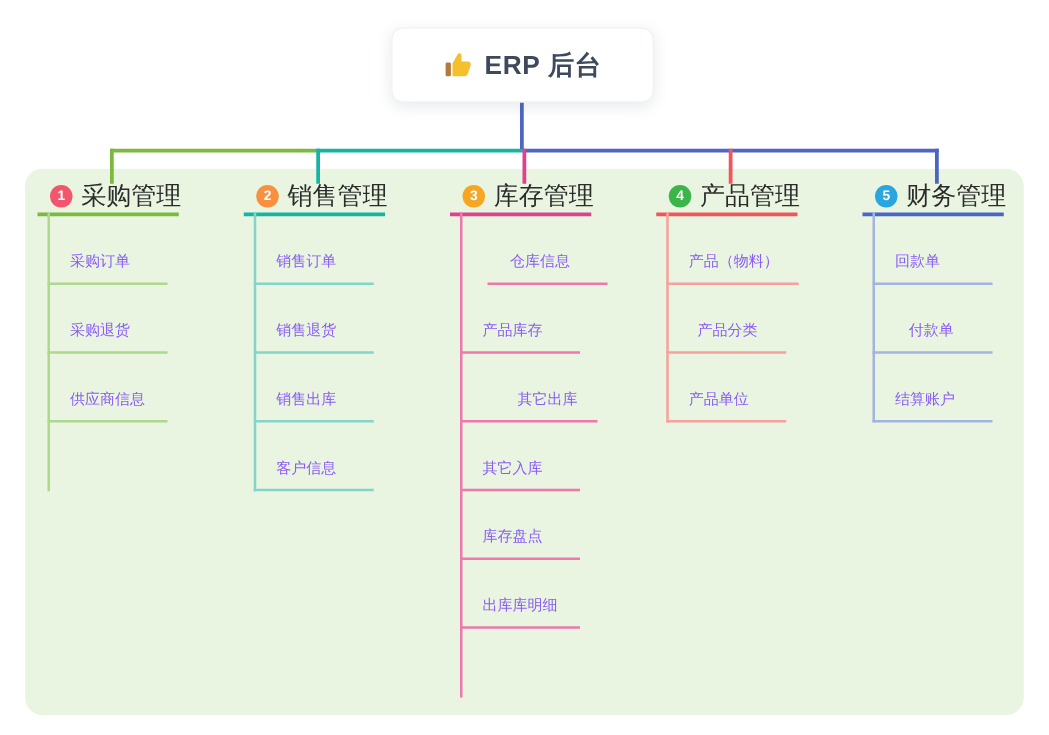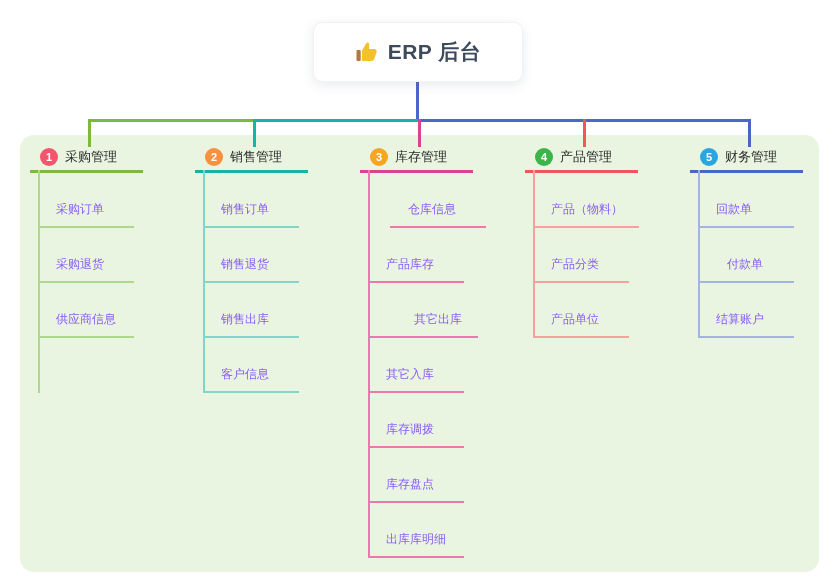--- a/index.html
+++ b/index.html
@@ -28,21 +28,21 @@
   .branch-col{ position:absolute; top:146px; width:160px; }
   .branch-title{
     display:flex; align-items:center; width:113px; height:27px;
     padding-bottom:3px; border-bottom:3px solid #000; cursor:pointer;
   }
   .badge{
     width:18px; height:18px; border-radius:50%; margin:0 7px 0 10px;
     color:#fff; font-size:11px; font-weight:bold; line-height:18px; text-align:center;
     flex:0 0 auto;
   }
-  .branch-label{ font-size:13px; font-weight:500; color:#2b2b2b; white-space:nowrap; }
+  .branch-label{ font-size:20px; font-weight:500; color:#2b2b2b; white-space:nowrap; }
   .children{ position:relative; margin-left:8px; }
   .child-rail{ position:absolute; left:0; top:-3px; width:2px; }
   .child-row{ height:55px; display:flex; align-items:flex-end; }
   .child-node{
     display:inline-block; white-space:nowrap;
     padding:0 16px 8px 18px; border-bottom:2px solid #d946ef;
     font-size:12px; color:#8b5cf6; cursor:pointer; min-width:96px;
   }
 </style>
 </head>
@@ -127,42 +127,39 @@
           <div class="child-row">
             <span class="child-node" style="border-bottom-color: rgb(238, 120, 174);">产品库存</span>
           </div>
           <div class="child-row">
             <span class="child-node" style="border-bottom-color: rgb(238, 120, 174); padding-left: 46px;">其它出库</span>
           </div>
           <div class="child-row">
             <span class="child-node" style="border-bottom-color: rgb(238, 120, 174);">其它入库</span>
           </div>
           <div class="child-row">
-            <span class="child-node" style="border-bottom-color: rgb(238, 120, 174);">库存调拨</span>
-          </div>
-          <div class="child-row">
             <span class="child-node" style="border-bottom-color: rgb(238, 120, 174);">库存盘点</span>
           </div>
           <div class="child-row">
             <span class="child-node" style="border-bottom-color: rgb(238, 120, 174);">出库库明细</span>
           </div>
         </div>
       </div>
       <div class="branch-col" style="left: 525px;">
         <div class="branch-title" style="border-bottom-color: rgb(242, 86, 90);">
           <span class="badge" style="background: rgb(59, 180, 74);">4</span>
           <span class="branch-label">产品管理</span>
         </div>
         <div class="children">
           <div class="child-rail" style="background: rgb(246, 161, 158); height: 168px;"></div>
           <div class="child-row">
             <span class="child-node" style="border-bottom-color: rgb(246, 161, 158);">产品（物料）</span>
           </div>
           <div class="child-row">
-            <span class="child-node" style="border-bottom-color: rgb(246, 161, 158);">产品分类</span>
+            <span class="child-node" style="border-bottom-color: rgb(246, 161, 158); text-align: center;">产品分类</span>
           </div>
           <div class="child-row">
             <span class="child-node" style="border-bottom-color: rgb(246, 161, 158);">产品单位</span>
           </div>
         </div>
       </div>
       <div class="branch-col" style="left: 690px;">
         <div class="branch-title" style="border-bottom-color: rgb(74, 102, 196);">
           <span class="badge" style="background: rgb(41, 166, 223);">5</span>
           <span class="branch-label">财务管理</span>

